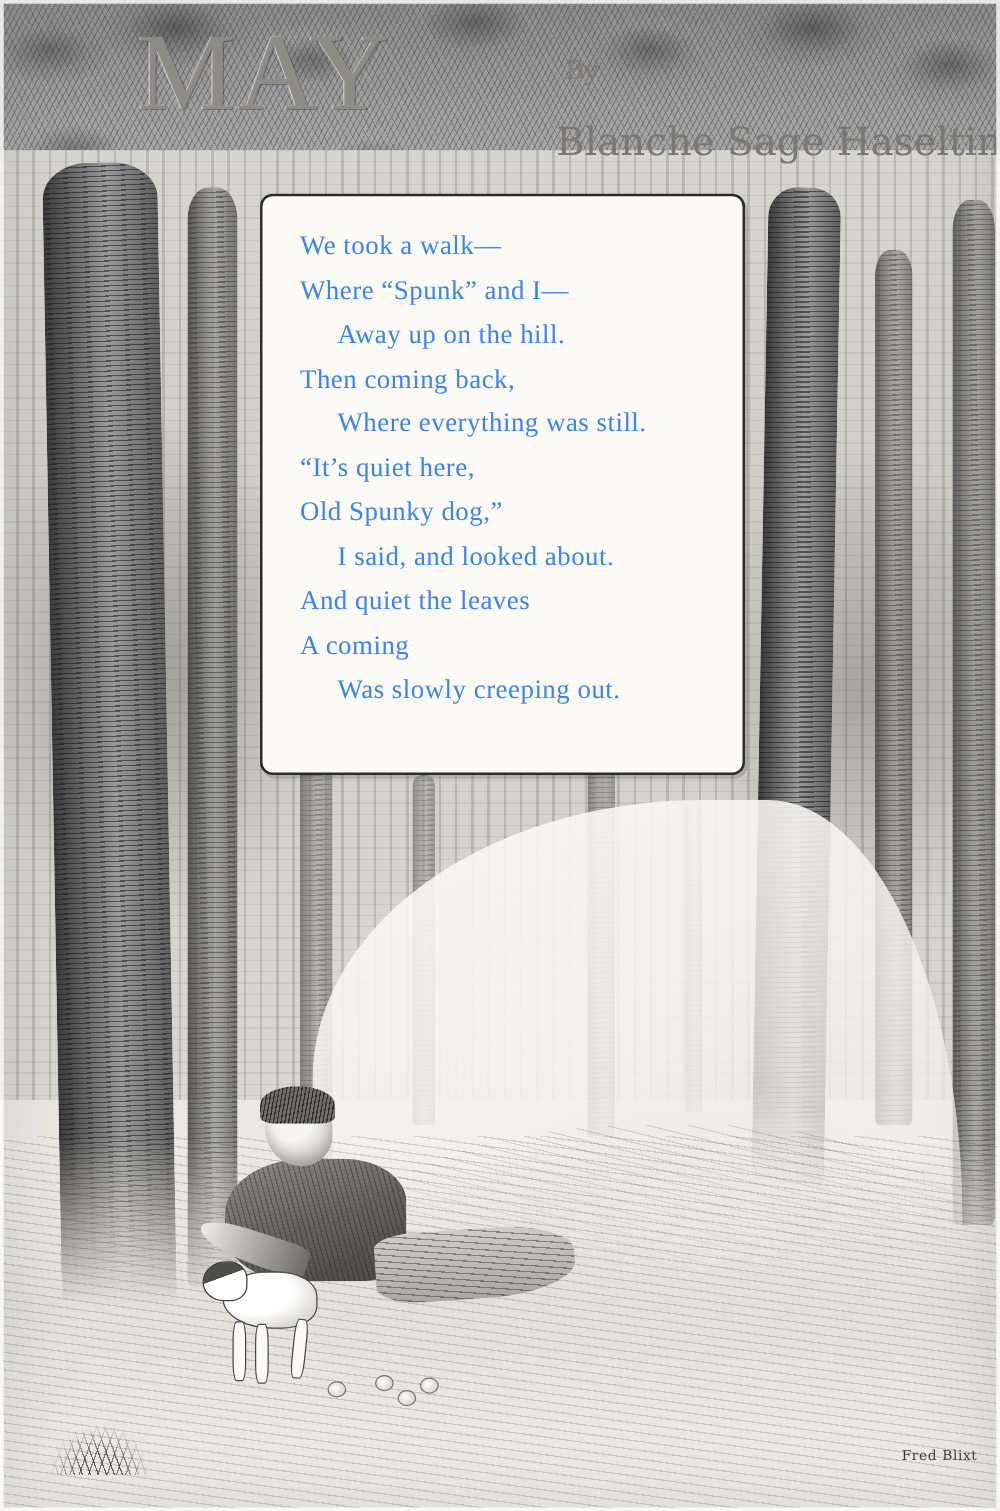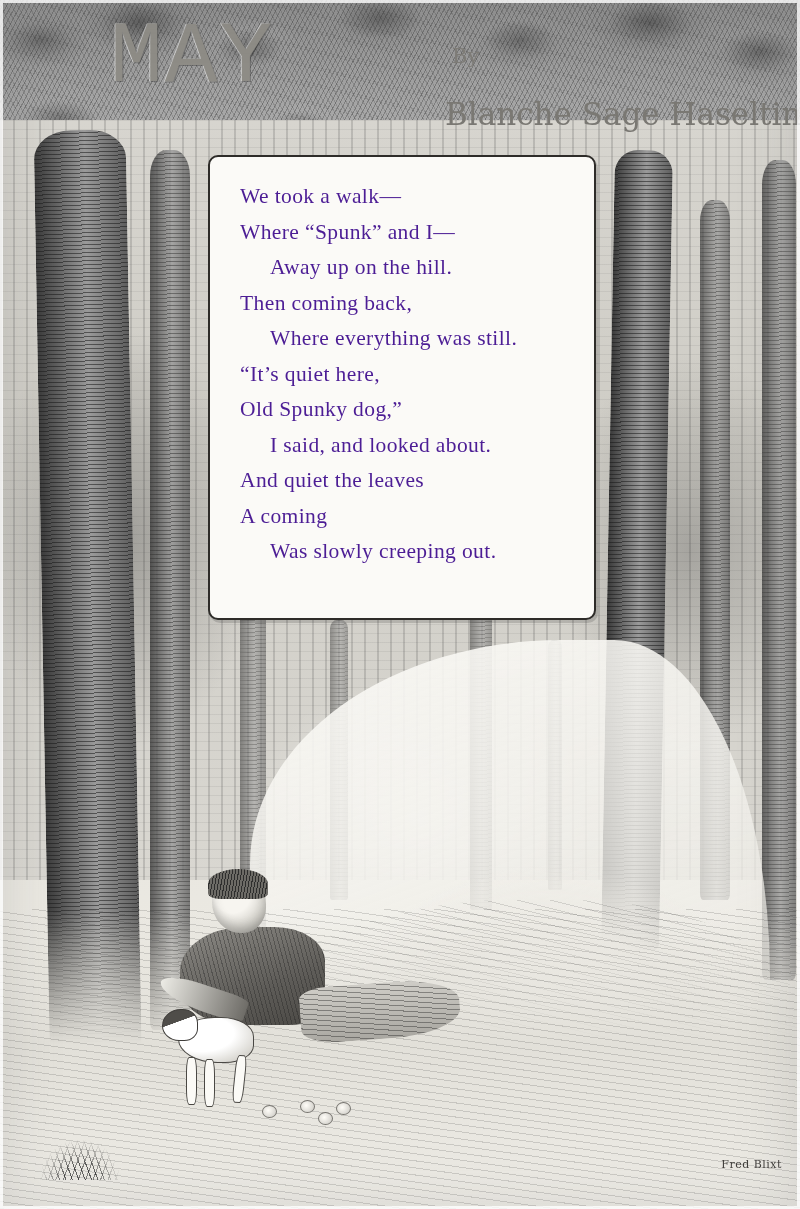--- a/index.html
+++ b/index.html
@@ -204,21 +204,21 @@
     position: absolute;
     left: 100px;
     top: 8px;
     width: 690px;
     height: 140px;
   }
   .poem-title {
     position: absolute;
     left: 10px;
     top: 0;
-    font-family: Liberation Mono, monospace;
+    font-family: Liberation Serif, serif;
     font-size: 88px;
     letter-spacing: 2px;
     color: #8e8c86;
     text-shadow: 1px 1px 0 rgba(40,40,40,0.35), -1px 0 0 rgba(255,255,255,0.5);
     font-weight: 400;
   }
   .byline-by {
     position: absolute;
     left: 352px;
     top: 36px;
@@ -247,21 +247,21 @@
     border: 2px solid #2e2c29;
     border-radius: 10px;
     box-shadow: 2px 3px 0 rgba(40,40,40,0.18);
     padding: 22px 24px 0 30px;
     box-sizing: border-box;
   }
   .poem-line {
     font-family: "Liberation Serif", serif;
     font-size: 21.5px;
     line-height: 35.5px;
-    color: #4c1d95;
+    color: #3b82f6;
     letter-spacing: 0.4px;
     white-space: pre;
   }
   .poem-line.indent { padding-left: 30px; }
 
   
   .signature {
     position: absolute;
     right: 18px;
     bottom: 38px;

